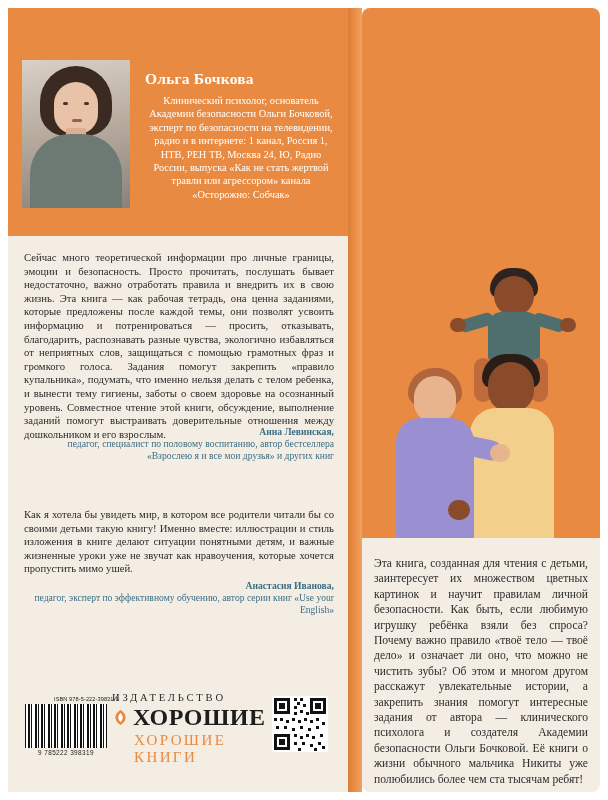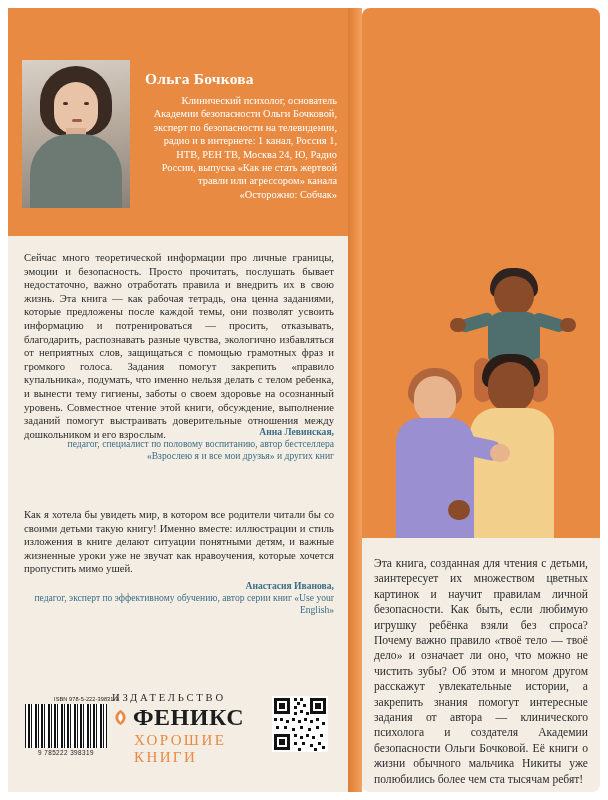--- a/index.html
+++ b/index.html
@@ -110,21 +110,21 @@
     letter-spacing: .2px;
   }
   .author-bio {
     position: absolute;
     left: 137px;
     top: 86px;
     width: 192px;
     color: #ffffff;
     font-size: 10.4px;
     line-height: 13.4px;
-    text-align: right;
+    text-align: center;
   }
   .body-text {
     position: absolute;
     left: 16px;
     top: 243px;
     width: 310px;
     color: #2c2c2c;
     font-size: 10.7px;
     line-height: 13.6px;
     text-align: justify;
@@ -439,21 +439,21 @@
 
     <div class="publisher">
       <div class="pub-top">ИЗДАТЕЛЬСТВО</div>
       <div class="pub-name">
         <span class="phoenix-mark">
           <svg width="17" height="17" viewBox="0 0 17 17" aria-hidden="true">
             <path d="M8.5 1 C5 3 3 6 3.5 9.5 C4 12.5 6 14.5 8.5 16 C11 14.5 13 12.5 13.5 9.5 C14 6 12 3 8.5 1 Z" fill="#e98a42"></path>
             <path d="M8.5 4 C6.8 5.6 6 7.4 6.4 9.3 C6.8 11 7.6 12.2 8.5 13.2 C9.4 12.2 10.2 11 10.6 9.3 C11 7.4 10.2 5.6 8.5 4 Z" fill="#ffffff"></path>
           </svg>
         </span>
-        <span class="pub-main">ФЕНИКС</span>
+        <span class="pub-main">ХОРОШИЕ</span>
       </div>
       <div class="pub-sub">ХОРОШИЕ КНИГИ</div>
     </div>
   </div>
 
   <div class="spine-inner"></div>
 
   <div class="front-cover">
     <div class="fc-top"></div>
 

